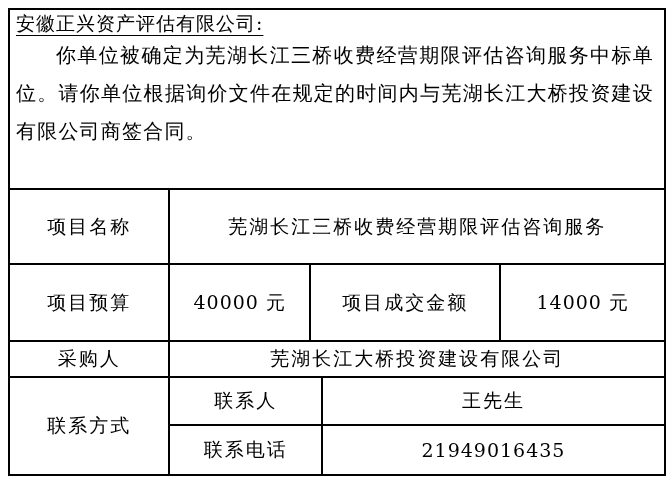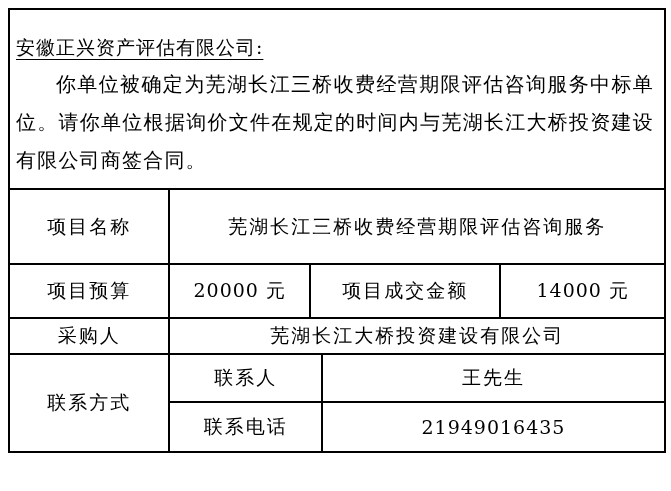--- a/index.html
+++ b/index.html
@@ -21,34 +21,33 @@
     top: 8px;
     width: 658px;
     height: 475px;
     box-sizing: border-box;
   }
   .notice {
     box-sizing: border-box;
     height: 180px;
     border: 2px solid #000;
     border-bottom: none;
-    padding: 24px 10px 0 6px;
+    padding: 0 10px 0 6px;
     overflow: hidden;
   }
   .notice-title {
     font-size: 19px;
     line-height: 26px;
     letter-spacing: 1px;
   }
   .notice-title .underlined {
     text-decoration: underline;
     text-underline-offset: 5px;
   }
   .notice-body {
-    margin-top: 5px;
     font-size: 20px;
     line-height: 38px;
     letter-spacing: 1.2px;
     text-align: justify;
     text-indent: 2em;
   }
   table.info {
     width: 658px;
     border-collapse: collapse;
     table-layout: fixed;
@@ -59,21 +58,21 @@
     vertical-align: middle;
     font-size: 19px;
     letter-spacing: 2px;
     padding: 0;
     overflow: hidden;
   }
   table.info td.num {
     letter-spacing: 1px;
   }
   tr.row-name    { height: 75px; }
-  tr.row-budget  { height: 54px; margin-left: 6px; }
+  tr.row-budget  { height: 77px; margin-left: 6px; }
   tr.row-buyer   { height: 36px; }
   tr.row-person  { height: 48px; }
   tr.row-phone   { height: 50px; }
 </style>
 </head>
 <body>
 
 <div class="frame">
 
   <div class="notice">
@@ -91,21 +90,21 @@
       <col style="width:178px">
       <col style="width:164px">
     </colgroup>
     <tbody>
       <tr class="row-name">
         <td>项目名称</td>
         <td colspan="4">芜湖长江三桥收费经营期限评估咨询服务</td>
       </tr>
       <tr class="row-budget">
         <td>项目预算</td>
-        <td class="num">20000 元</td>
+        <td class="num">40000 元</td>
         <td colspan="2">项目成交金额</td>
         <td class="num">14000 元</td>
       </tr>
       <tr class="row-buyer">
         <td>采购人</td>
         <td colspan="4">芜湖长江大桥投资建设有限公司</td>
       </tr>
       <tr class="row-person">
         <td rowspan="2">联系方式</td>
         <td colspan="2">联系人</td>

